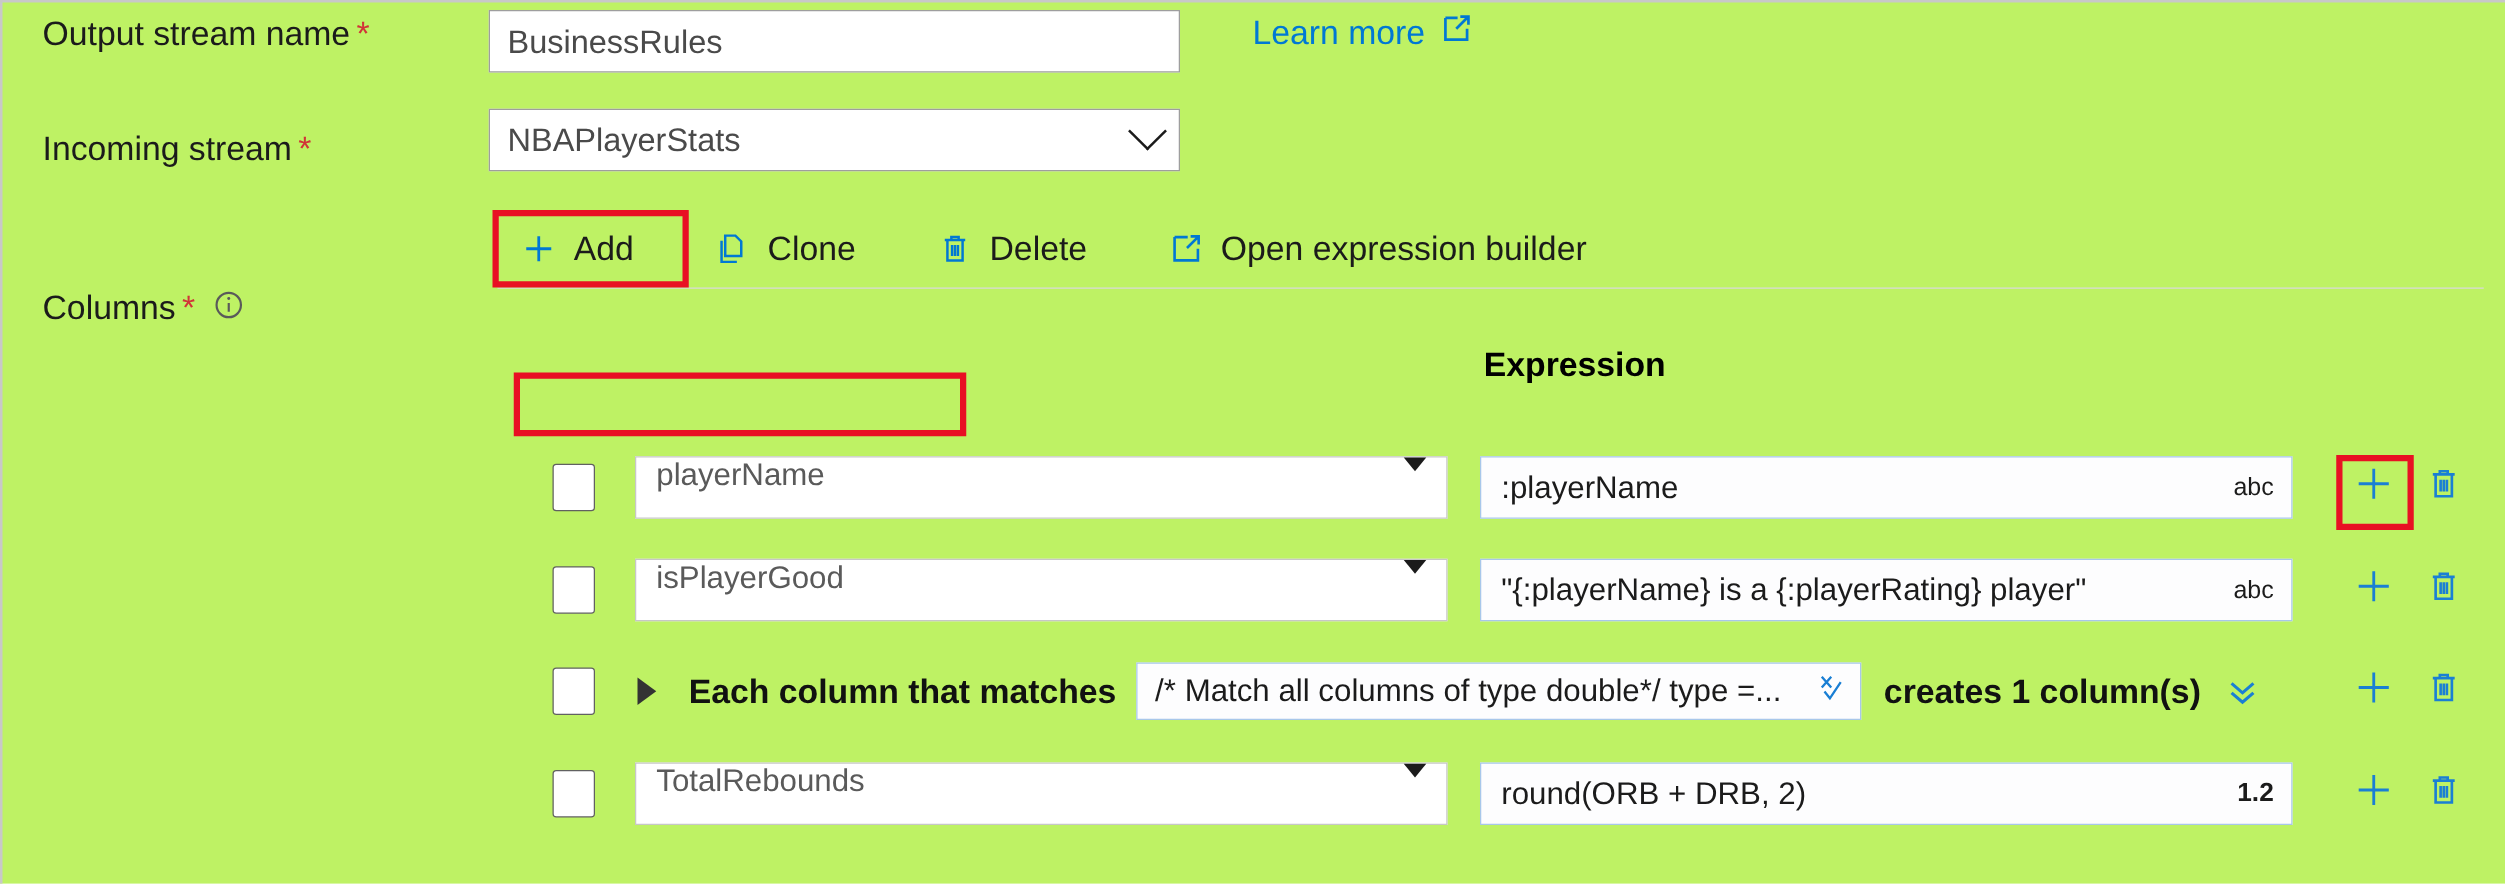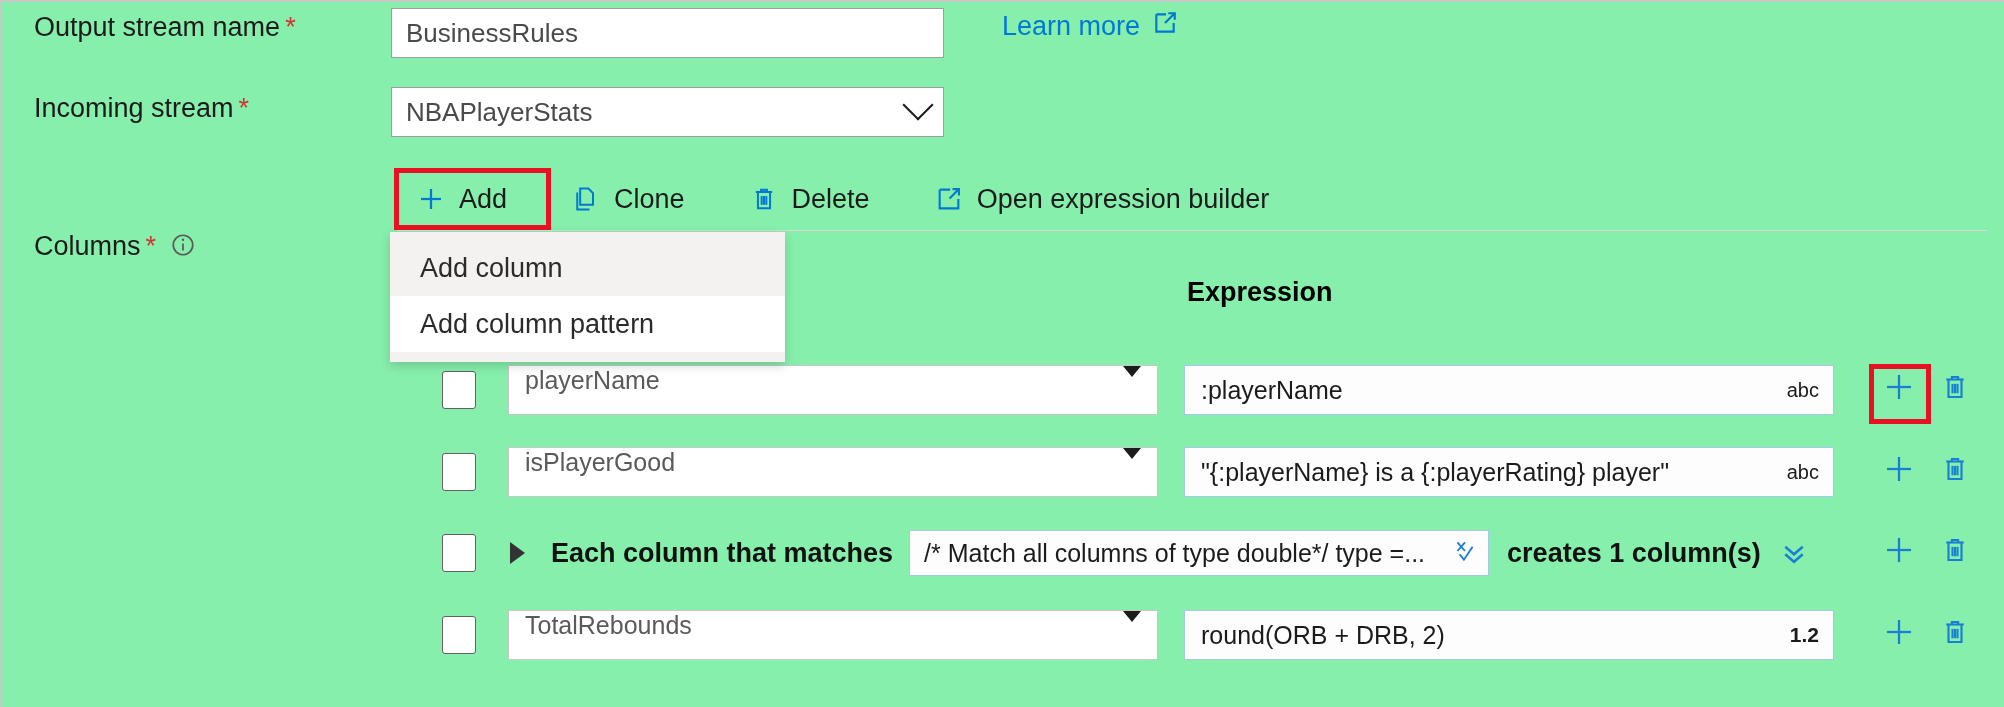--- a/index.html
+++ b/index.html
@@ -5,21 +5,21 @@
   * { box-sizing: border-box; }
   html, body {
     margin: 0; padding: 0;
     background: #ffffff;
     font-family: "Liberation Sans", sans-serif;
   }
   #root {
     position: relative;
     width: 2004px;
     height: 707px;
-    background: #86efac;
+    background: #bef264;
     overflow: hidden;
     border-top: 2px solid #c8c8c8;
     border-left: 2px solid #c8c8c8;
   }
 
   
   .lbl {
     font-size: 27px;
     color: #1b1b1b;
     white-space: nowrap;
@@ -233,21 +233,21 @@
   <div id="learn-more">
     <span>Learn more</span>
     <span>
       <svg width="26" height="26" viewBox="0 0 24 24" fill="none" stroke="#0078d4" stroke-width="2">
         <path d="M4 4 H13 M4 4 V20 H20 V12"></path>
         <path d="M12 12 L21 3 M15 3 H21 V9"></path>
       </svg>
     </span>
   </div>
 
-  <div class="form-row" style="left:32px; top:91px;">
+  <div class="form-row" style="left:32px; top:102px;">
     <span class="lbl">Incoming stream</span>
     <span class="req">*</span>
   </div>
   <div class="txtbox" style="left:389px; top:85px; width:553px; height:50px;">
     <span>NBAPlayerStats</span>
     <span class="chev"></span>
   </div>
 
   <div class="form-row" style="left:32px; top:229px;">
     <span class="lbl">Columns</span>
@@ -303,28 +303,20 @@
           <path d="M4 4 H13 M4 4 V20 H20 V12"></path>
           <path d="M12.5 11.5 L20.5 3.5 M15 3.5 H20.5 V9"></path>
         </svg>
       </span>
       <span>Open expression builder</span>
     </div>
   </div>
 
   <div class="divider" style="left:396px; top:228px; width:1589px;"></div>
 
-  <div id="add-menu">
-    <div class="menu-item">
-      <span>Add column</span>
-    </div>
-    <div class="menu-item highlighted">
-      <span>Add column pattern</span>
-    </div>
-  </div>
 
   <div id="col-header">Expression</div>
 
   <div class="grid-row" style="top:355px;">
     <div class="row-check"></div>
     <div class="name-select">
       <span>playerName</span>
       <span class="caret"></span>
     </div>
     <div class="expr-box">

